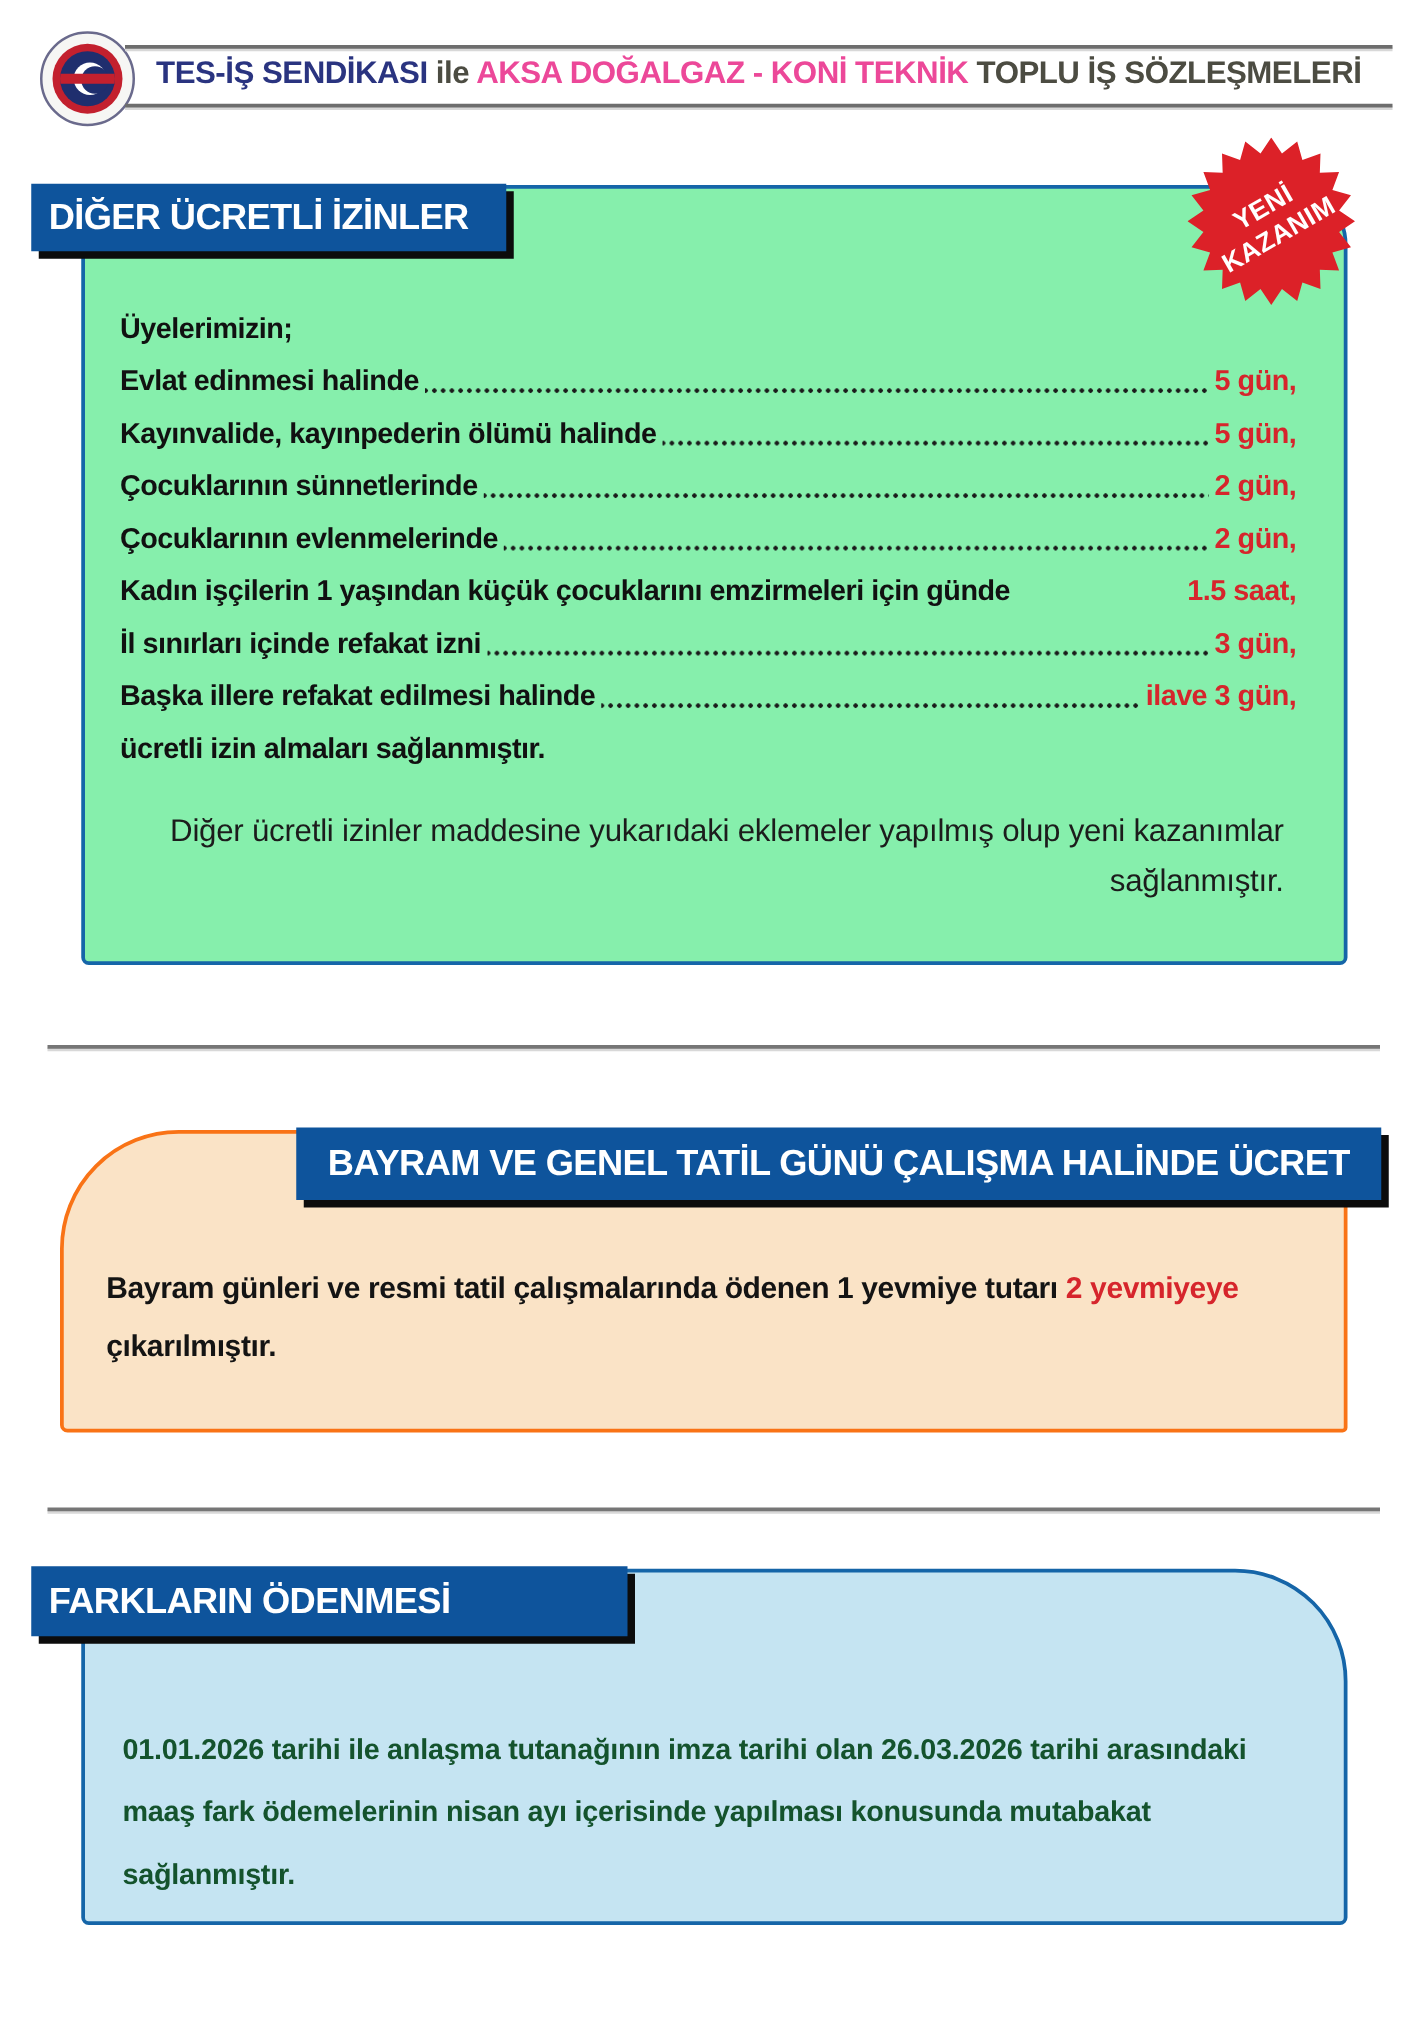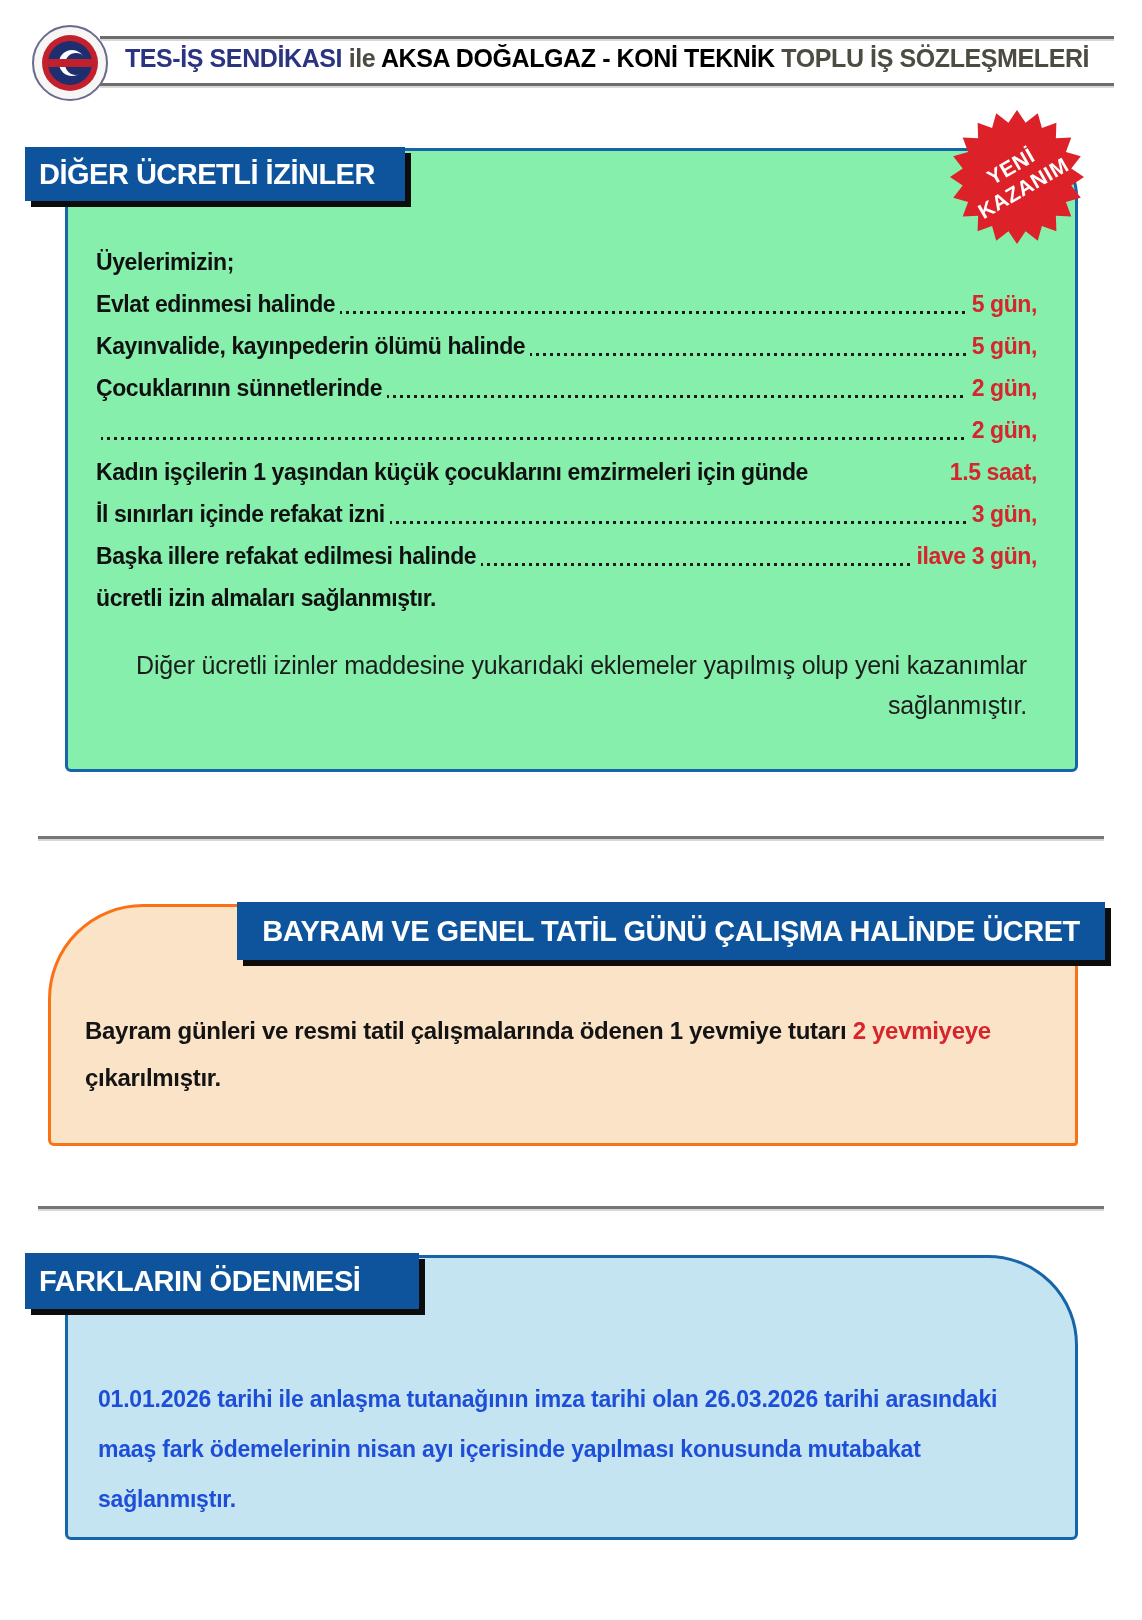--- a/index.html
+++ b/index.html
@@ -7,21 +7,21 @@
         font-family:"Liberation Sans",sans-serif;color:#111;}
 
   
   .rule{position:absolute;left:100px;right:28px;height:3px;background:#6d6d6d;box-shadow:0 2px 0 #d8d8d8;}
   #rule-top{top:36px;}
   #rule-bottom{top:83px;}
   #masthead-title{position:absolute;left:100px;right:28px;top:44px;text-align:center;
         font-weight:bold;font-size:25px;letter-spacing:-0.4px;white-space:nowrap;}
   #masthead-title .union{color:#2a3480;}
   #masthead-title .conj{color:#4c4c42;}
-  #masthead-title .company{color:#000000;margin-top:40px;}
+  #masthead-title .company{color:#ec4899;margin-top:40px;}
   #masthead-title .suffix{color:#4c4c42;}
 
   
   #logo{position:absolute;left:32px;top:25px;width:76px;height:76px;border-radius:50%;
         background:#f6f6f4;border:2px solid #6a6a8c;box-sizing:border-box;}
   #logo .ring{position:absolute;inset:8px;border-radius:50%;background:#c3202e;}
   #logo .core{position:absolute;inset:14px;border-radius:50%;background:#1f2e6e;overflow:hidden;}
   #logo .crescent{position:absolute;left:11px;top:9px;width:26px;height:26px;border-radius:50%;background:#fff;}
   #logo .crescent-cut{position:absolute;left:17px;top:12px;width:22px;height:22px;border-radius:50%;background:#1f2e6e;}
   #logo .band{position:absolute;left:0;right:0;top:18px;height:8px;background:#c3202e;}
@@ -61,22 +61,22 @@
         background:#fae3c6;border:3px solid #f97316;border-radius:95px 4px 4px 6px;
         padding:100px 40px 0 34px;}
   #bayram-bar{left:237px;top:902px;width:868px;height:58px;justify-content:center;padding:0 12px;}
   #bayram-text{font-weight:bold;font-size:24px;line-height:47px;letter-spacing:-0.3px;color:#141414;}
   #bayram-text .hl{color:#d6252c;}
 
   
   #farklar-box{position:absolute;left:65px;top:1255px;width:1013px;height:285px;box-sizing:border-box;
         background:#c5e4f2;border:3px solid #1565a8;border-radius:6px 90px 6px 6px;
         padding:116px 42px 0 30px;}
-  #farklar-bar{left:25px;top:1253px;width:394px;height:56px;padding:3px 14px;}
-  #farklar-text{font-weight:bold;font-size:23px;line-height:50px;letter-spacing:-0.2px;color:#1d4ed8;}
+  #farklar-bar{left:25px;top:1253px;width:477px;height:56px;padding:3px 14px;}
+  #farklar-text{font-weight:bold;font-size:23px;line-height:50px;letter-spacing:-0.2px;color:#14532d;}
 </style>
 </head>
 <body>
 
 <div id="page">
 
   <div id="logo">
     <div class="ring"></div>
     <div class="core">
       <div class="crescent"></div>
@@ -105,20 +105,21 @@
       <span class="label">Kayınvalide, kayınpederin ölümü halinde</span>
       <span class="dots"></span>
       <span class="val">5 gün,</span>
     </div>
     <div class="gline row">
       <span class="label">Çocuklarının sünnetlerinde</span>
       <span class="dots"></span>
       <span class="val">2 gün,</span>
     </div>
     <div class="gline row">
+      <span class="label">Çocuklarının evlenmelerinde</span>
       <span class="dots"></span>
       <span class="val">2 gün,</span>
     </div>
     <div class="gline row nodots">
       <span class="label">Kadın işçilerin 1 yaşından küçük çocuklarını emzirmeleri için günde</span>
       <span class="dots"></span>
       <span class="val">1.5 saat,</span>
     </div>
     <div class="gline row">
       <span class="label">İl sınırları içinde refakat izni</span>

